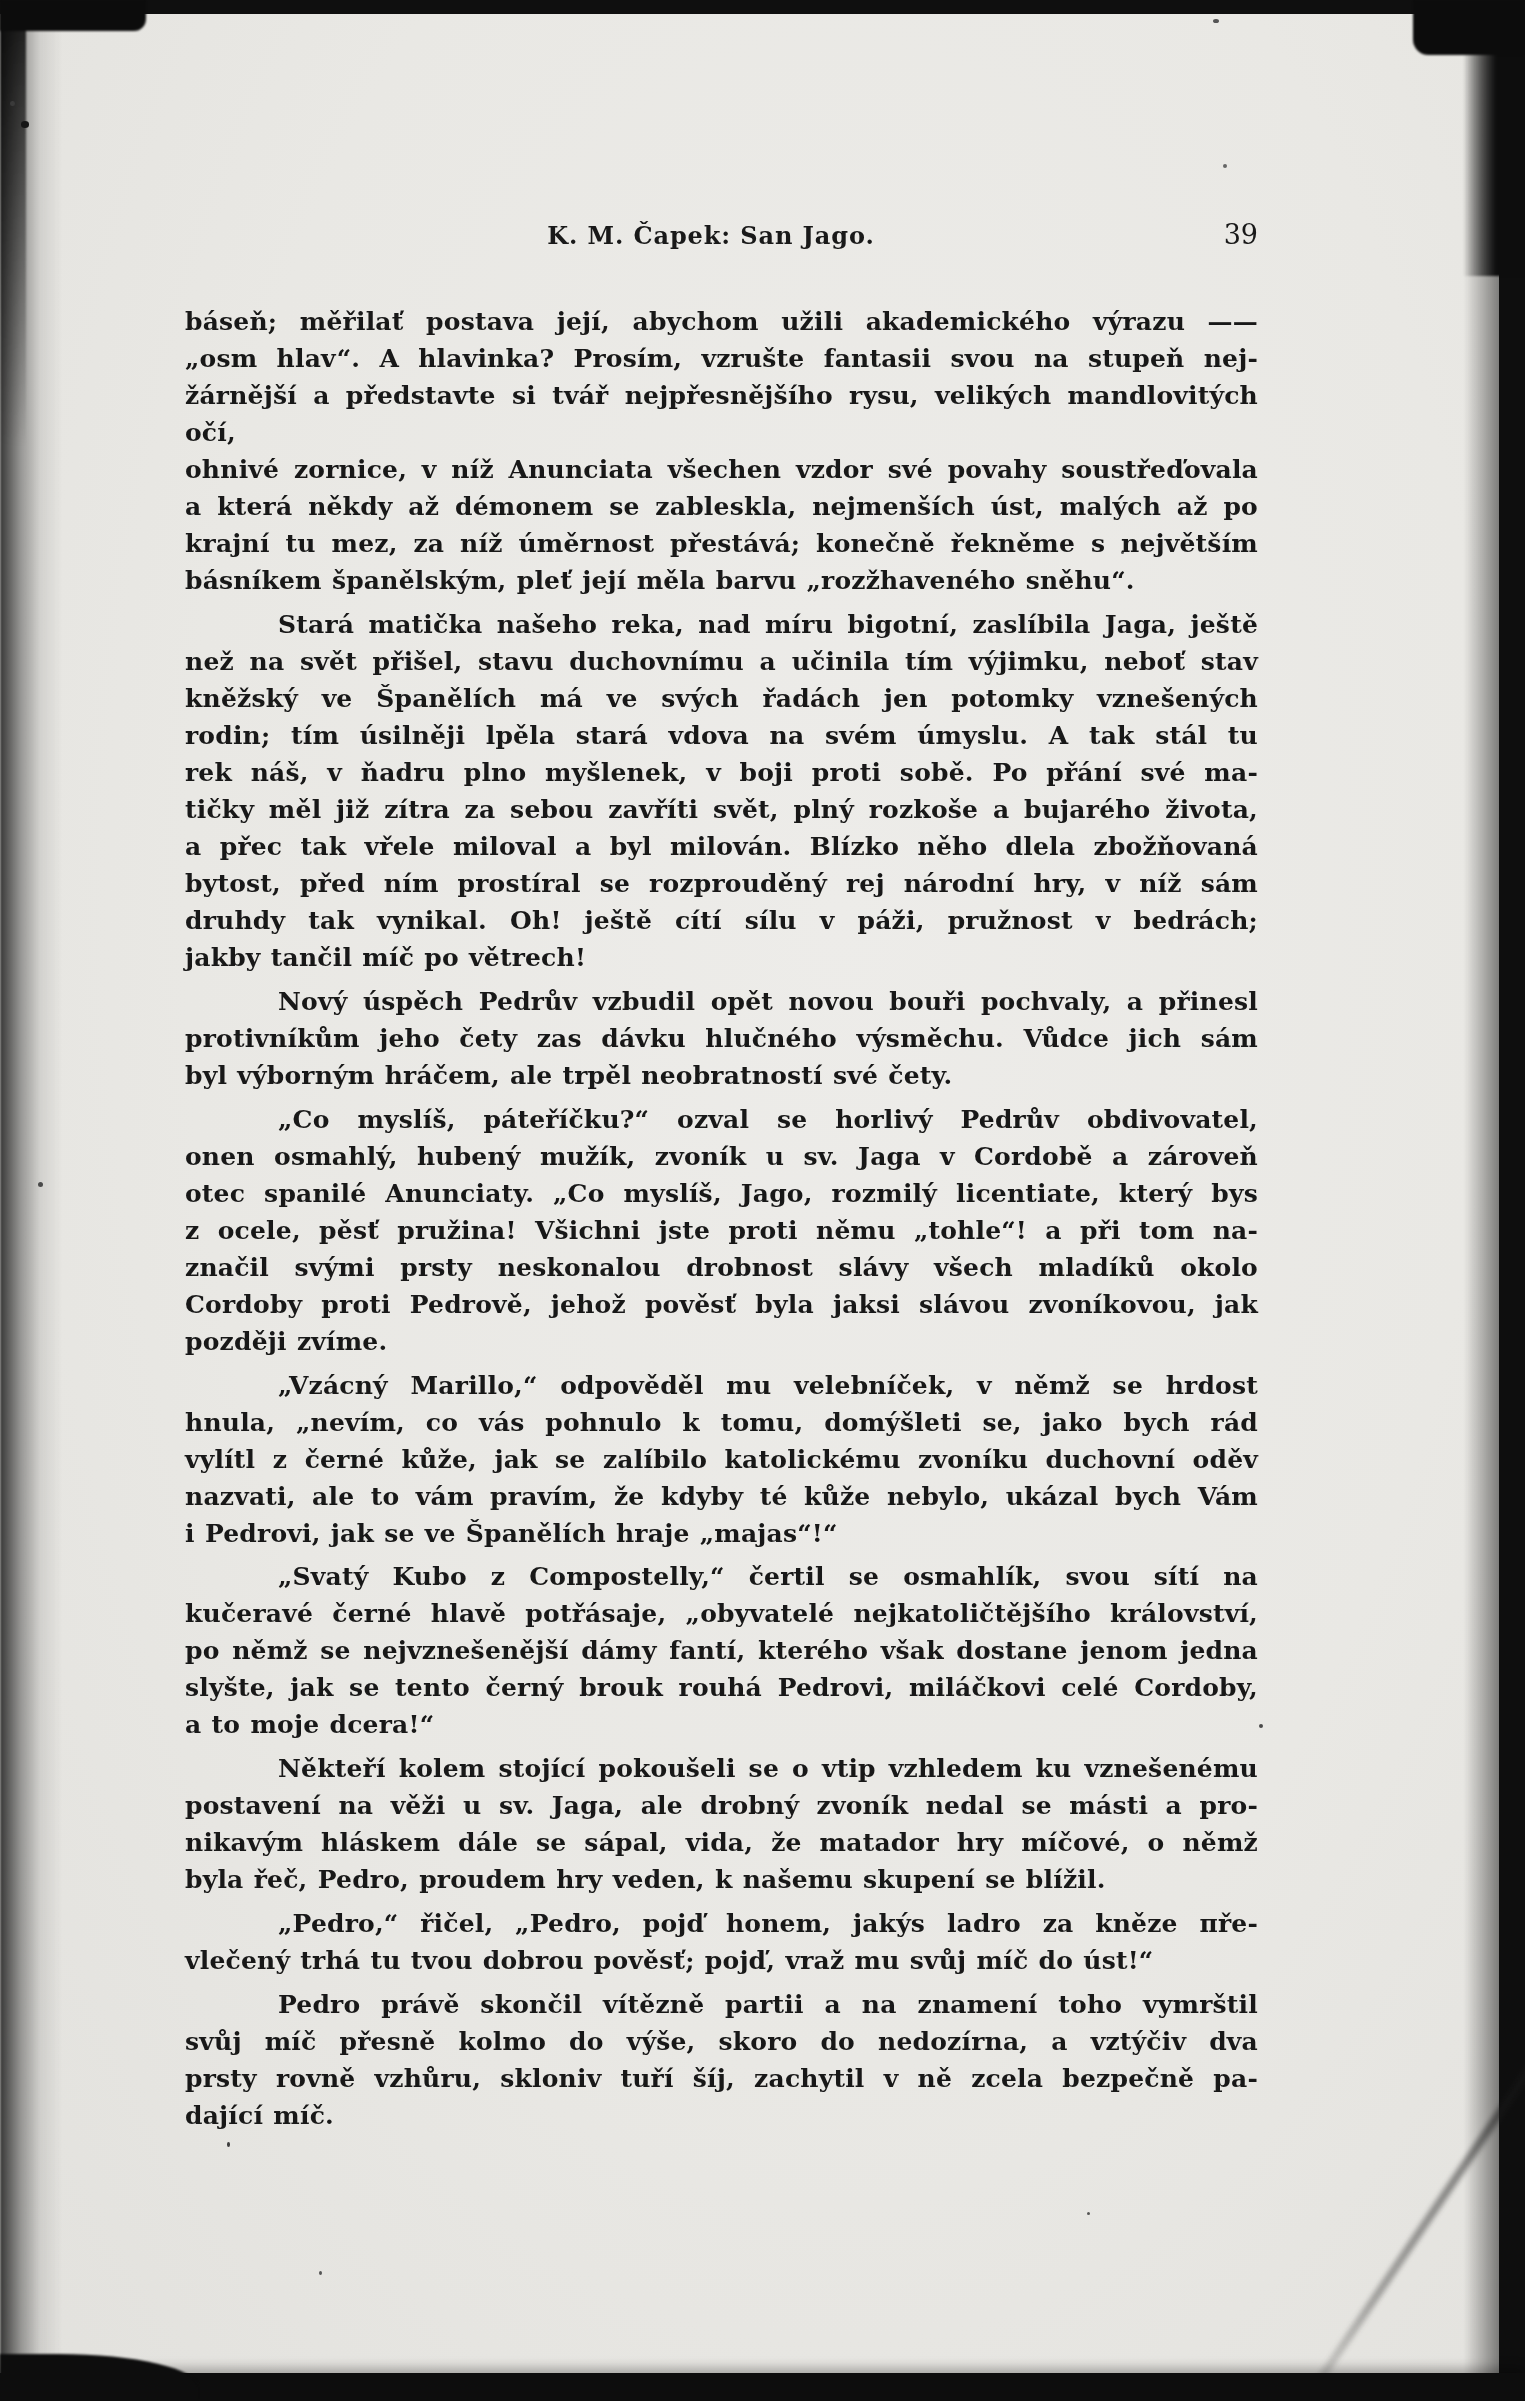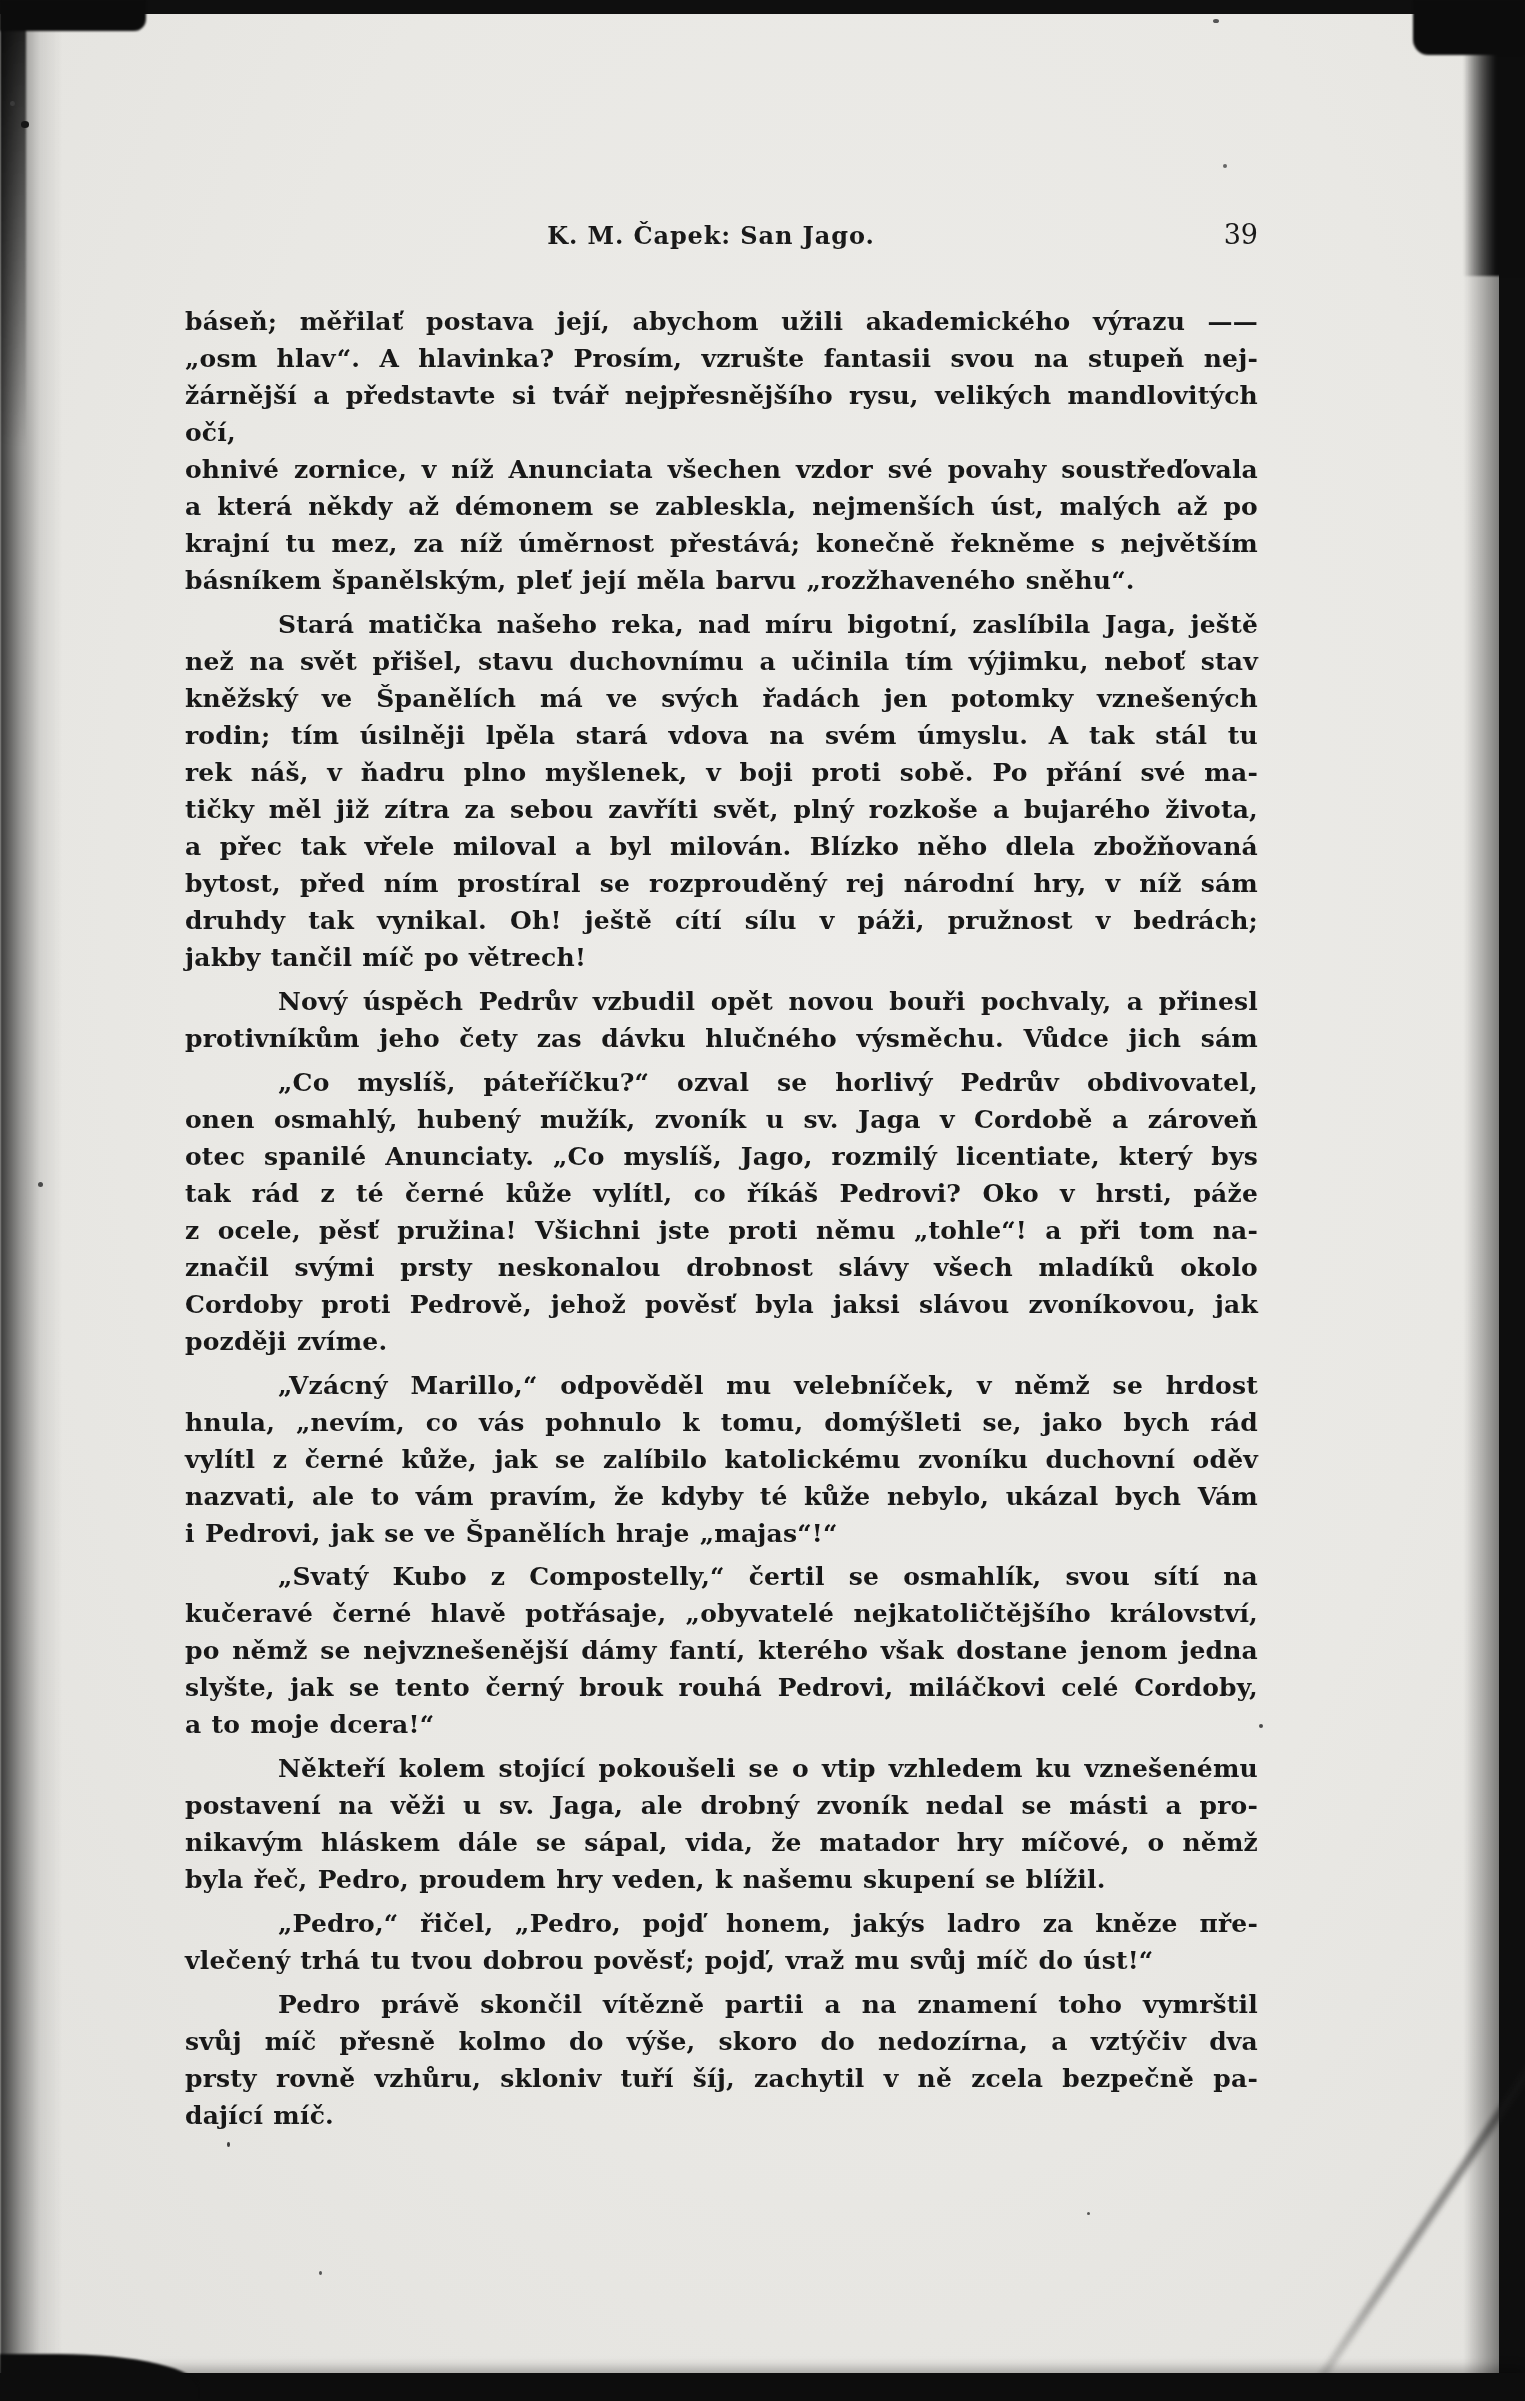--- a/index.html
+++ b/index.html
@@ -102,26 +102,26 @@
         <span class="line">rek náš, v ňadru plno myšlenek, v boji proti sobě. Po přání své ma-</span>
         <span class="line">tičky měl již zítra za sebou zavříti svět, plný rozkoše a bujarého života,</span>
         <span class="line">a přec tak vřele miloval a byl milován. Blízko něho dlela zbožňovaná</span>
         <span class="line">bytost, před ním prostíral se rozprouděný rej národní hry, v níž sám</span>
         <span class="line">druhdy tak vynikal. Oh! ještě cítí sílu v páži, pružnost v bedrách;</span>
         <span class="line last">jakby tančil míč po větrech!</span>
       </p>
       <p class="paragraph">
         <span class="line indent">Nový úspěch Pedrův vzbudil opět novou bouři pochvaly, a přinesl</span>
         <span class="line">protivníkům jeho čety zas dávku hlučného výsměchu. Vůdce jich sám</span>
+        <span class="line last">byl výborným hráčem, ale trpěl neobratností své čety.</span>
       </p>
       <p class="paragraph">
         <span class="line indent">„Co myslíš, páteříčku?“ ozval se horlivý Pedrův obdivovatel,</span>
         <span class="line">onen osmahlý, hubený mužík, zvoník u sv. Jaga v Cordobě a zároveň</span>
         <span class="line">otec spanilé Anunciaty. „Co myslíš, Jago, rozmilý licentiate, který bys</span>
-        <span class="line">tak rád z té černé kůže vylítl, co říkáš Pedrovi? Oko v hrsti, páže</span>
         <span class="line">z ocele, pěsť pružina! Všichni jste proti němu „tohle“! a při tom na-</span>
         <span class="line">značil svými prsty neskonalou drobnost slávy všech mladíků okolo</span>
         <span class="line">Cordoby proti Pedrově, jehož pověsť byla jaksi slávou zvoníkovou, jak</span>
         <span class="line last">později zvíme.</span>
       </p>
       <p class="paragraph">
         <span class="line indent">„Vzácný Marillo,“ odpověděl mu velebníček, v němž se hrdost</span>
         <span class="line">hnula, „nevím, co vás pohnulo k tomu, domýšleti se, jako bych rád</span>
         <span class="line">vylítl z černé kůže, jak se zalíbilo katolickému zvoníku duchovní oděv</span>
         <span class="line">nazvati, ale to vám pravím, že kdyby té kůže nebylo, ukázal bych Vám</span>

